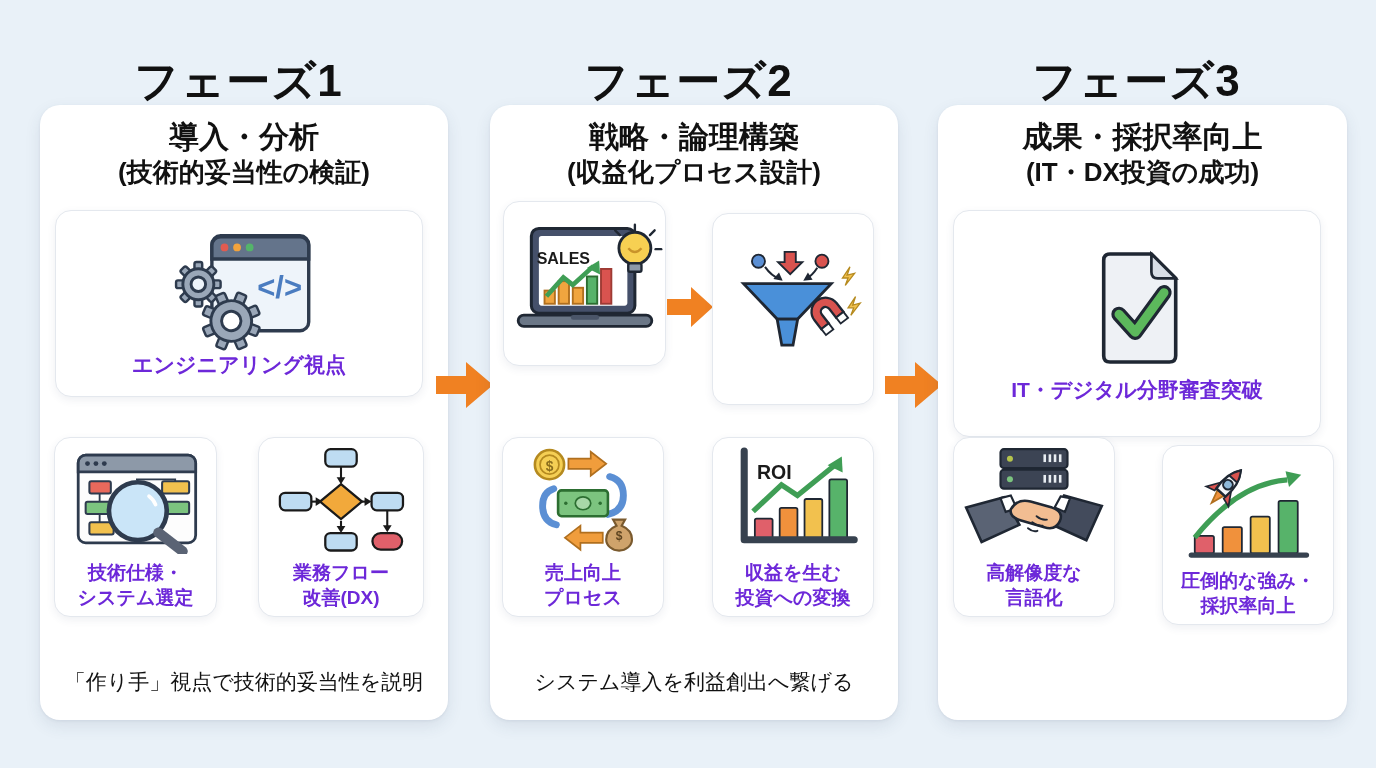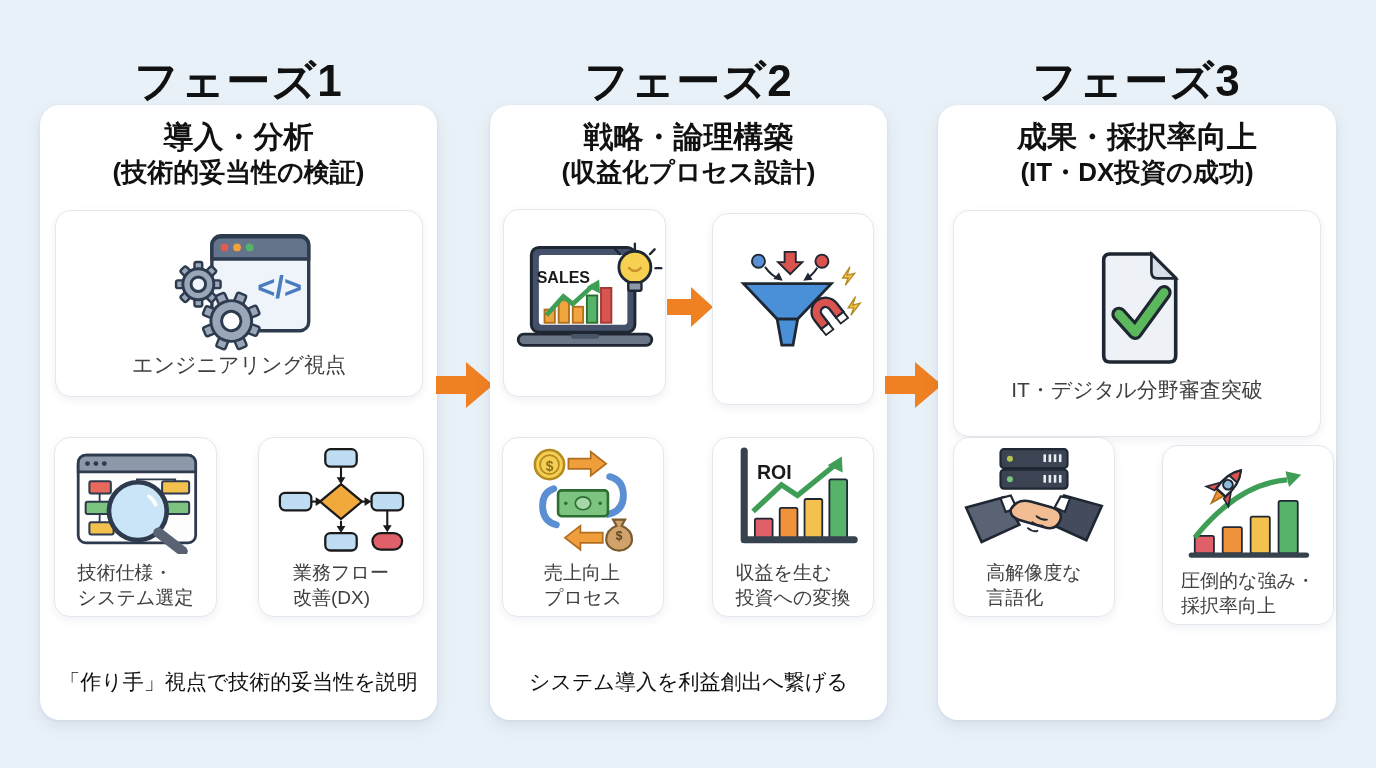--- a/index.html
+++ b/index.html
@@ -10,32 +10,33 @@
     color:#111;
   }
   .phase-header{
     position:absolute;top:52px;width:397px;text-align:center;
     font-size:44px;font-weight:800;letter-spacing:1px;color:#111;
   }
   .phase-card{
     position:absolute;top:105px;width:397px;height:615px;
     background:#fff;border-radius:20px;
     box-shadow:0 6px 16px rgba(50,70,100,.10), 0 1px 3px rgba(50,70,100,.08);
+    padding-left:11px;
   }
   .phase-title{position:absolute;top:13px;left:0;right:0;text-align:center;font-weight:800;}
   .phase-title .t1{display:block;font-size:30px;line-height:38px;}
   .phase-title .t2{display:block;font-size:26px;line-height:33px;}
   .inner-card{
     position:absolute;background:#fff;
     border:1.5px solid #e4e8ee;border-radius:16px;
     box-shadow:0 3px 8px rgba(50,70,100,.08);
     display:flex;flex-direction:column;align-items:center;justify-content:center;
     box-sizing:border-box;padding:6px;
   }
-  .inner-label{font-size:19px;line-height:25px;font-weight:400;text-align:left;color:#404040;}
+  .inner-label{font-size:19px;line-height:25px;font-weight:700;text-align:center;color:#6d28d9;}
   .inner-label.wide{font-size:21px;line-height:26px;}
   .footer-text{
     position:absolute;bottom:24px;left:0;right:0;text-align:center;
     font-size:21px;font-weight:400;color:#111;
   }
   .big-arrow{position:absolute;top:362px;width:57px;height:46px;}
   .mini-arrow{position:absolute;width:46px;height:40px;}
   svg{display:block;}
   .icon-gap{margin-bottom:6px;}
 </style>
@@ -149,21 +150,21 @@
   <polygon points="0,14 30,14 30,0 57,23 30,46 30,32 0,32" fill="#f08122"></polygon>
 </svg>
 
 <div class="phase-header" style="left:490px">フェーズ2</div>
 <div class="phase-card" style="left:490px">
   <div class="phase-title">
     <span class="t1">戦略・論理構築</span>
     <span class="t2">(収益化プロセス設計)</span>
   </div>
 
-  <div class="inner-card" style="left:13px;top:104px;width:163px;height:188px">
+  <div class="inner-card" style="left:13px;top:96px;width:163px;height:165px">
     <svg width="160" height="124" viewBox="0 0 170 130">
       <rect x="28" y="6" width="110" height="90" rx="8" fill="#45506a" stroke="#1f2733" stroke-width="3.2"></rect>
       <rect x="36" y="14" width="94" height="74" rx="3" fill="#ffffff"></rect>
       <text x="62" y="44" text-anchor="middle" font-size="17" font-weight="bold" fill="#1a1a1a">SALES</text>
       <rect x="42" y="72" width="11" height="14" fill="#f0a53f" stroke="#b06f1e" stroke-width="2"></rect>
       <rect x="57" y="62" width="11" height="24" fill="#f0a53f" stroke="#b06f1e" stroke-width="2"></rect>
       <rect x="72" y="69" width="11" height="17" fill="#f0a53f" stroke="#b06f1e" stroke-width="2"></rect>
       <rect x="87" y="57" width="11" height="29" fill="#57b36a" stroke="#2c6e31" stroke-width="2"></rect>
       <rect x="102" y="49" width="11" height="37" fill="#d9534f" stroke="#9e3a34" stroke-width="2"></rect>
       <polyline points="44,78 62,58 72,66 94,46" fill="none" stroke="#3f9e55" stroke-width="5"></polyline>

